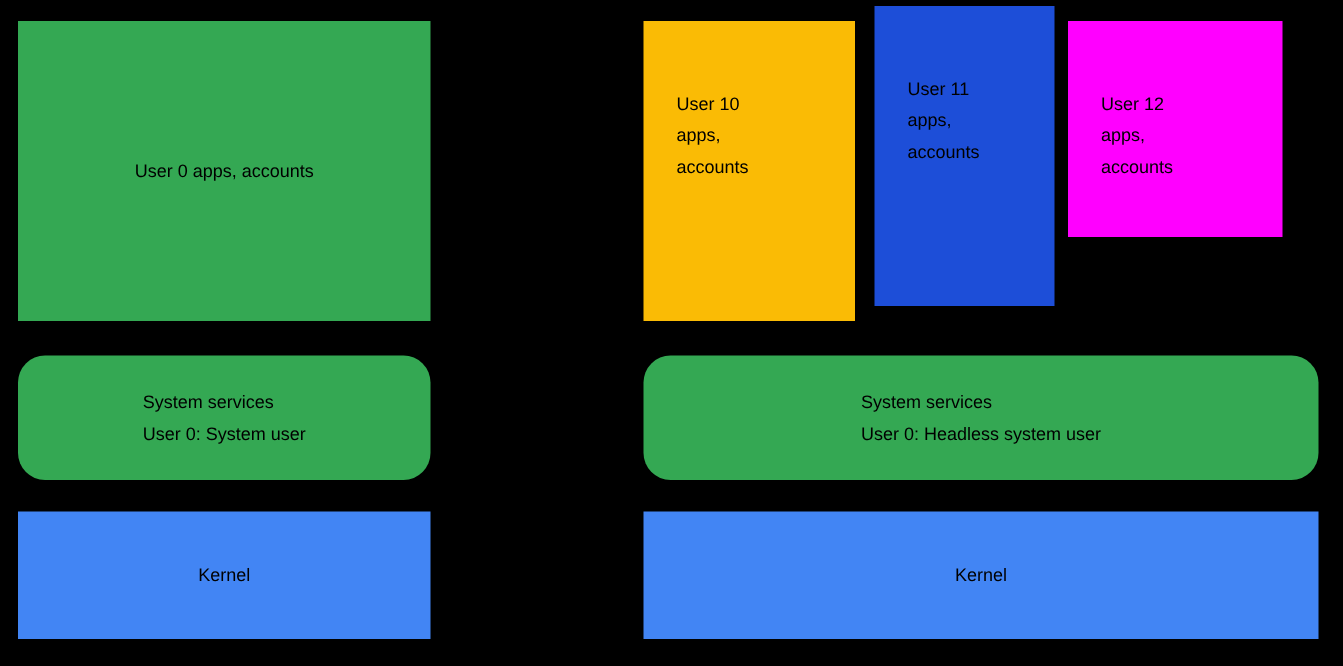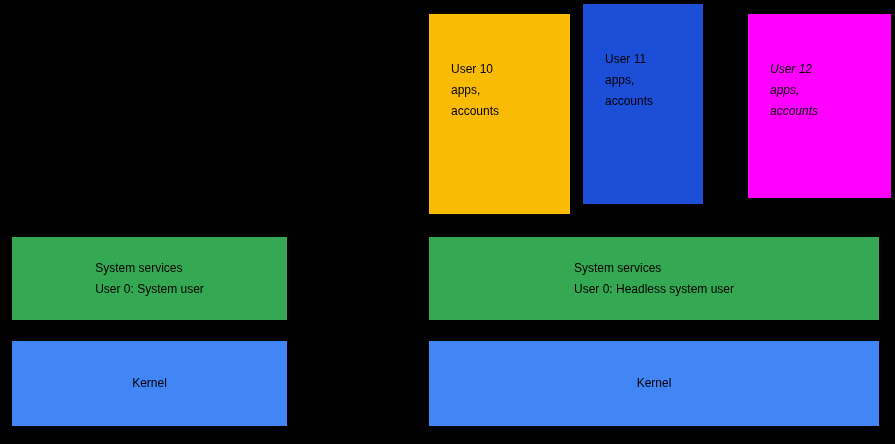--- a/index.html
+++ b/index.html
@@ -26,20 +26,21 @@
     line-height: 21px;
     font-family: "Liberation Sans", sans-serif;
     white-space: pre-line;
   }
   
   .box.center-block {
     display: flex;
     align-items: center;
     justify-content: center;
     text-align: left;
+    border-radius: 18px;
   }
   .box.center-text {
     display: flex;
     align-items: center;
     justify-content: center;
     text-align: center;
   }
   
   .box.topleft {
     display: block;
@@ -47,33 +48,36 @@
     text-align: left;
   }
   .box-label {
     display: block;
   }
 
   
   .user0-apps      { left: 12px;  top: 14px;  width: 275px; height: 200px; background: #34A853; }
   .user10-apps     { left: 429px; top: 14px;  width: 141px; height: 200px; background: #FABB05; }
   .user11-apps     { left: 583px; top: 4px;  width: 120px; height: 200px; background: #1d4ed8; }
-  .user12-apps     { left: 748px; top: 14px;  width: 143px; height: 184px; background: #FF00FF; font-style: italic; }
+  .user12-apps     { left: 712px; top: 14px;  width: 143px; height: 144px; background: #FF00FF; }
 
   .syssvc-left     { left: 12px;  top: 237px; width: 275px; height: 83px;  background: #34A853; }
   .syssvc-right    { left: 429px; top: 237px; width: 450px; height: 83px;  background: #34A853; }
 
   .kernel-left     { left: 12px;  top: 341px; width: 275px; height: 85px;  background: #4285F4; }
   .kernel-right    { left: 429px; top: 341px; width: 450px; height: 85px;  background: #4285F4; }
 </style>
 </head>
 <body>
 
 <div id="diagram-canvas">
 
+  <div class="box center-text user0-apps">
+    <span class="box-label">User 0 apps, accounts</span>
+  </div>
 
   <div class="box center-block syssvc-left">
     <span class="box-label">System services
 User 0: System user</span>
   </div>
 
   <div class="box center-text kernel-left">
     <span class="box-label">Kernel</span>
   </div>
 

